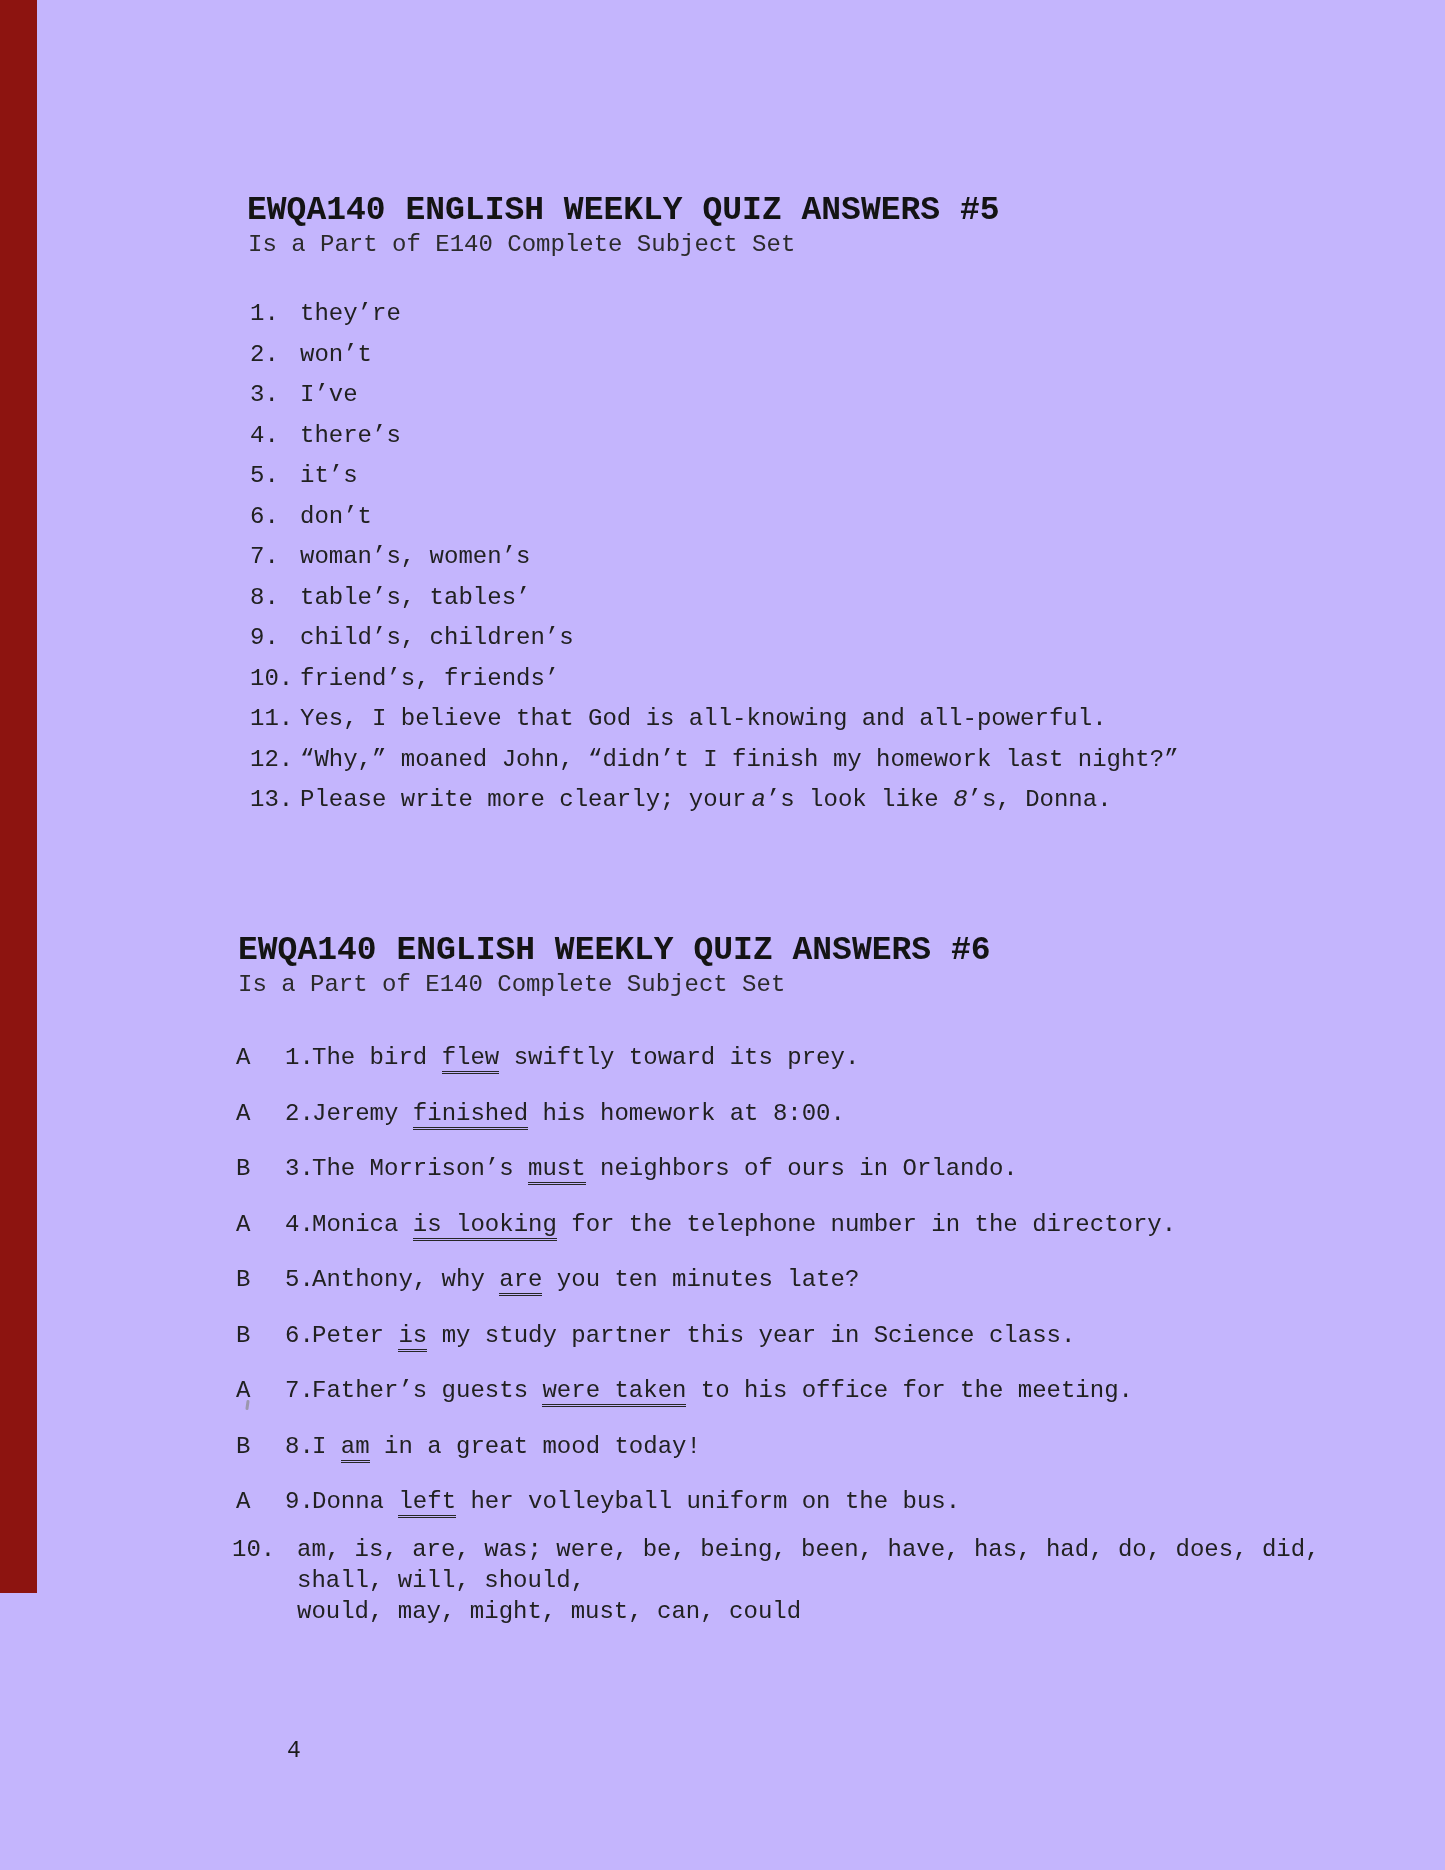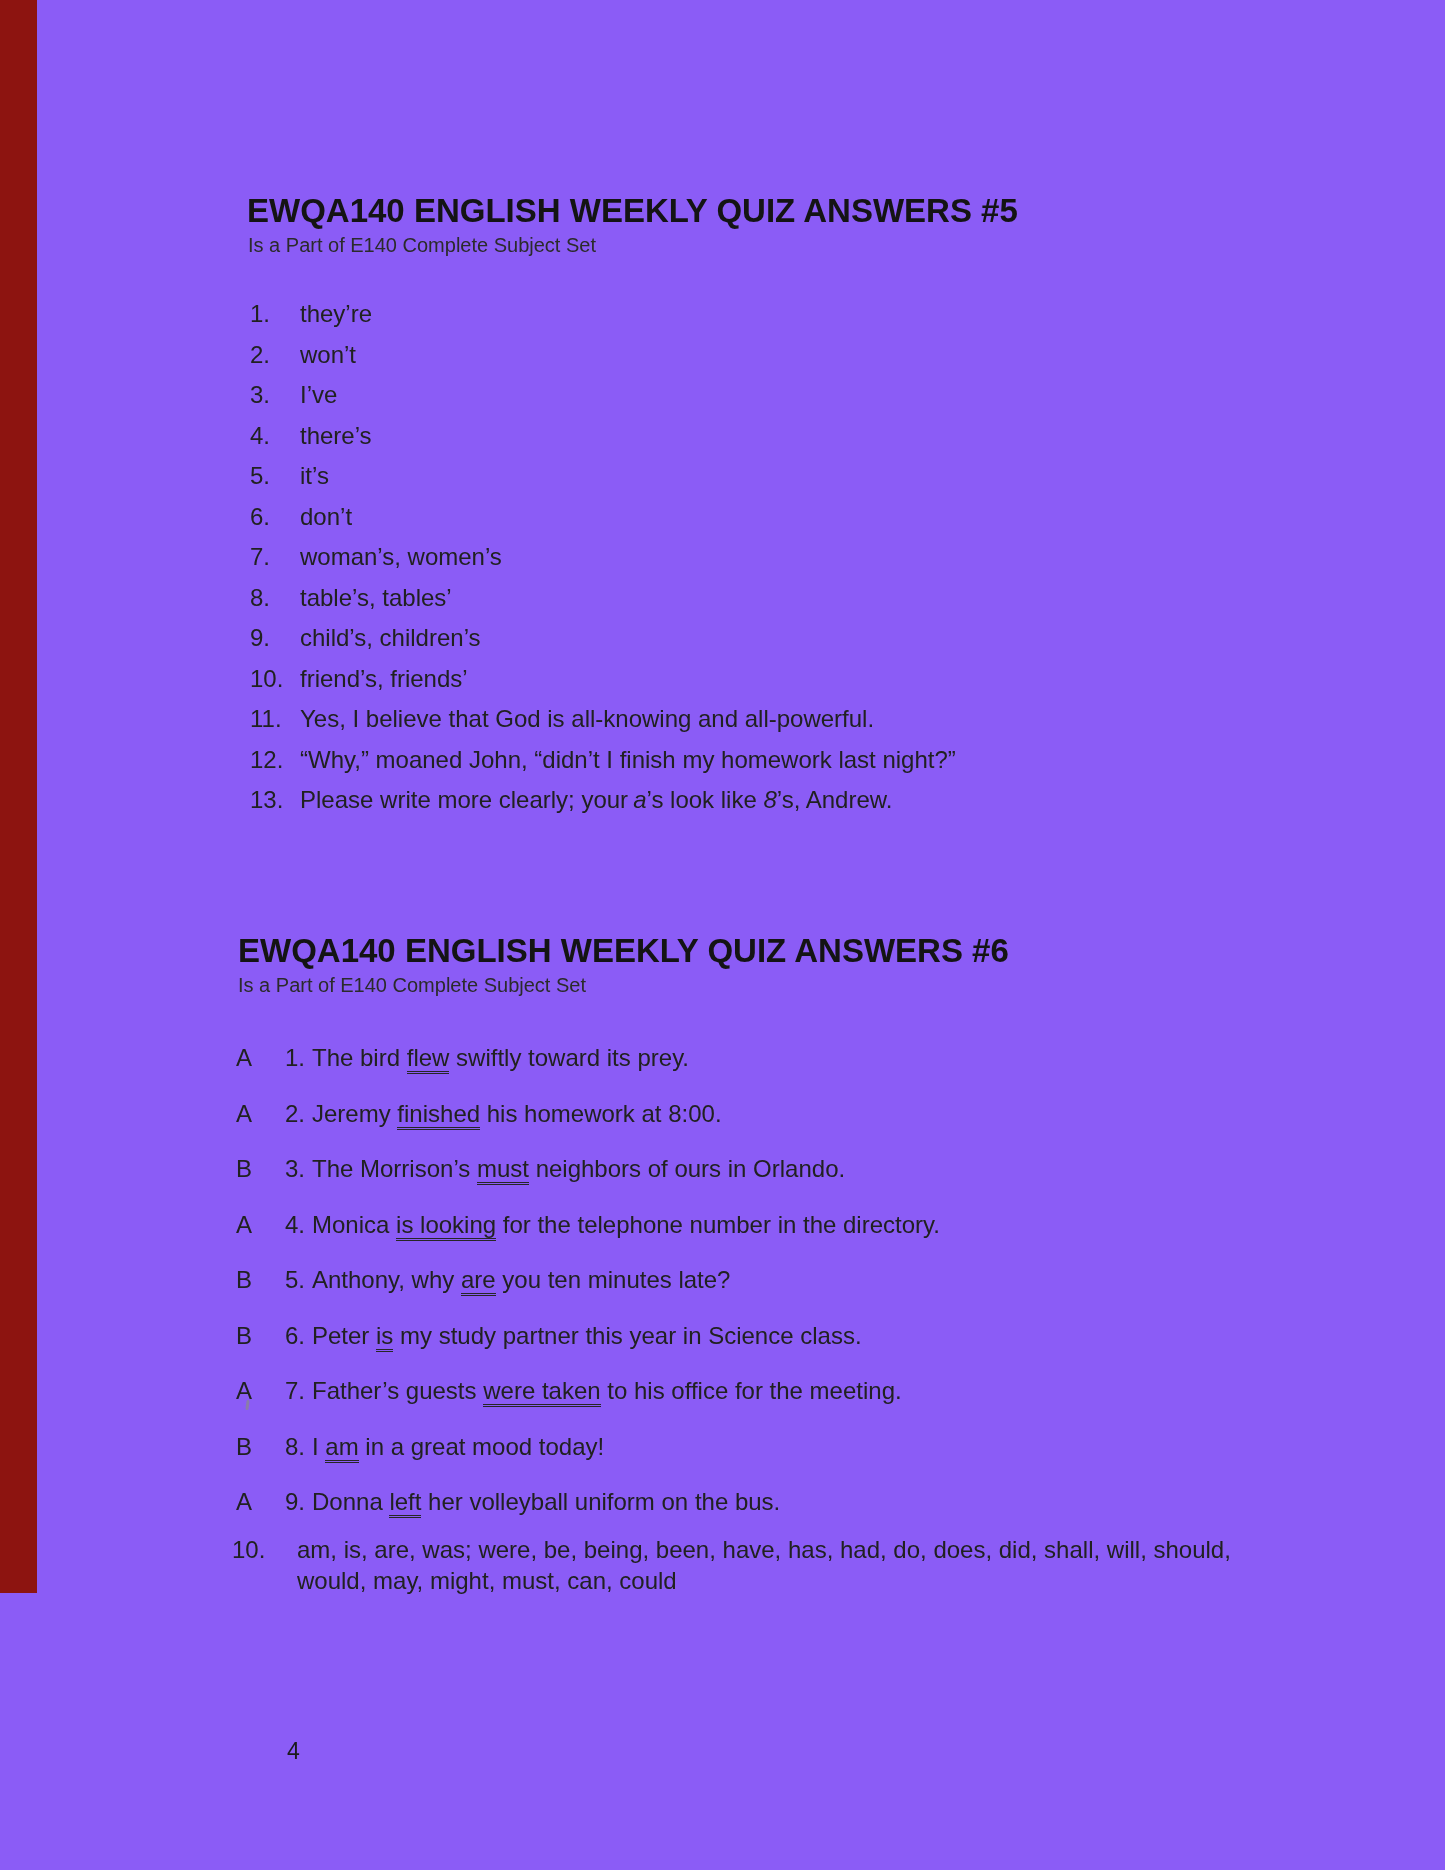--- a/index.html
+++ b/index.html
@@ -1,23 +1,23 @@
 <!DOCTYPE html>
 <html><head>
 <meta charset="utf-8">
 <style>
   html,body { margin:0; padding:0; background:#ffffff; }
   .page {
-    position:relative; width:1445px; height:1870px; background:#8b5cf6;
-    font-family:Liberation Sans, sans-serif; color:#212121;
+    position:relative; width:1445px; height:1870px; background:#c4b5fd;
+    font-family:Liberation Mono, monospace; color:#212121;
     overflow:hidden;
   }
   .stripe { position:absolute; left:0; top:0; width:37px; height:1593px; background:#8d1410; }
   .sec-title { position:absolute; font-weight:bold; font-size:33px; line-height:36px; color:#141414; white-space:nowrap; }
-  .sec-sub   { position:absolute; font-size:20px; line-height:24px; color:#2b2b2b; white-space:nowrap; }
+  .sec-sub   { position:absolute; font-size:24px; line-height:24px; color:#2b2b2b; white-space:nowrap; }
   #t5 { left:247px; top:193px; }
   #s5 { left:248px; top:233px; }
   #t6 { left:238px; top:933px; }
   #s6 { left:238px; top:973px; }
 
   .list5 { position:absolute; left:250px; top:294px; font-size:24px; }
   .list5 .row { display:flex; line-height:40.5px; white-space:nowrap; }
   .n5 { width:50px; flex:none; }
 
   .list6 { position:absolute; left:236px; top:1030px; font-size:24px; }
@@ -91,21 +91,21 @@
     <div class="row">
         <span class="n5">11.</span>
         <span>Yes, I believe that God is all-knowing and all-powerful.</span>
       </div>
     <div class="row">
         <span class="n5">12.</span>
         <span>“Why,” moaned John, “didn’t I finish my homework last night?”</span>
       </div>
     <div class="row">
       <span class="n5">13.</span>
-      <span><span>Please write more clearly; your</span><span class="it it-first">a</span><span>’s look like </span><span class="it">8</span><span>’s, Andrew.</span></span>
+      <span><span>Please write more clearly; your</span><span class="it it-first">a</span><span>’s look like </span><span class="it">8</span><span>’s, Donna.</span></span>
     </div>
   </div>
 
   <div class="sec-title" id="t6">EWQA140 ENGLISH WEEKLY QUIZ ANSWERS #6</div>
   <div class="sec-sub" id="s6">Is a Part of E140 Complete Subject Set</div>
 
   <div class="list6">
     <div class="row">
         <span class="l6">A</span>
         <span class="n6">1.</span>

